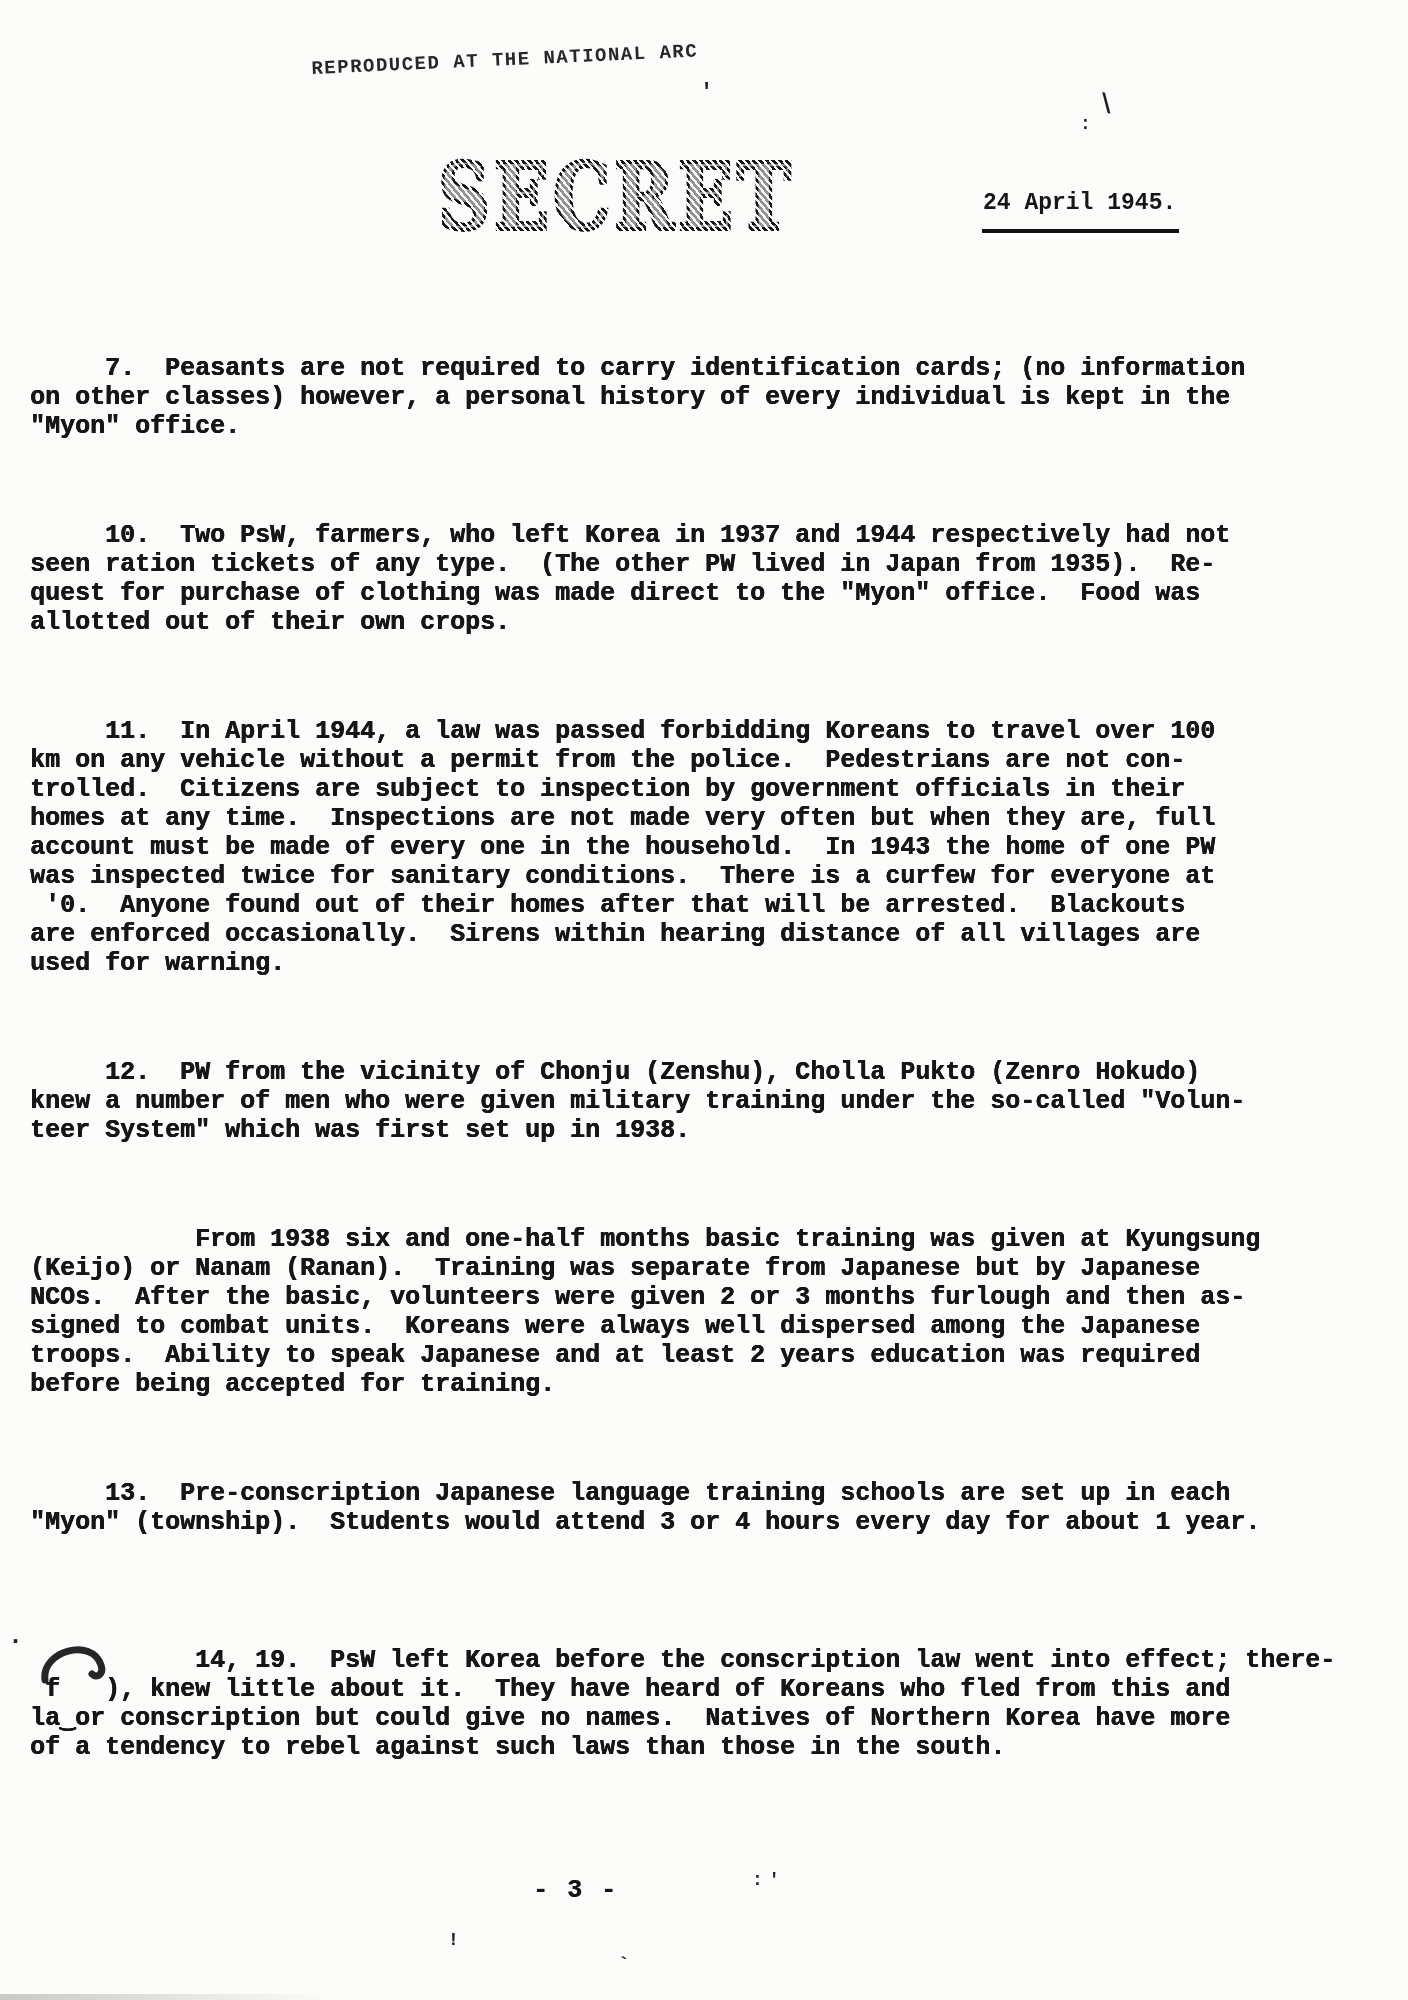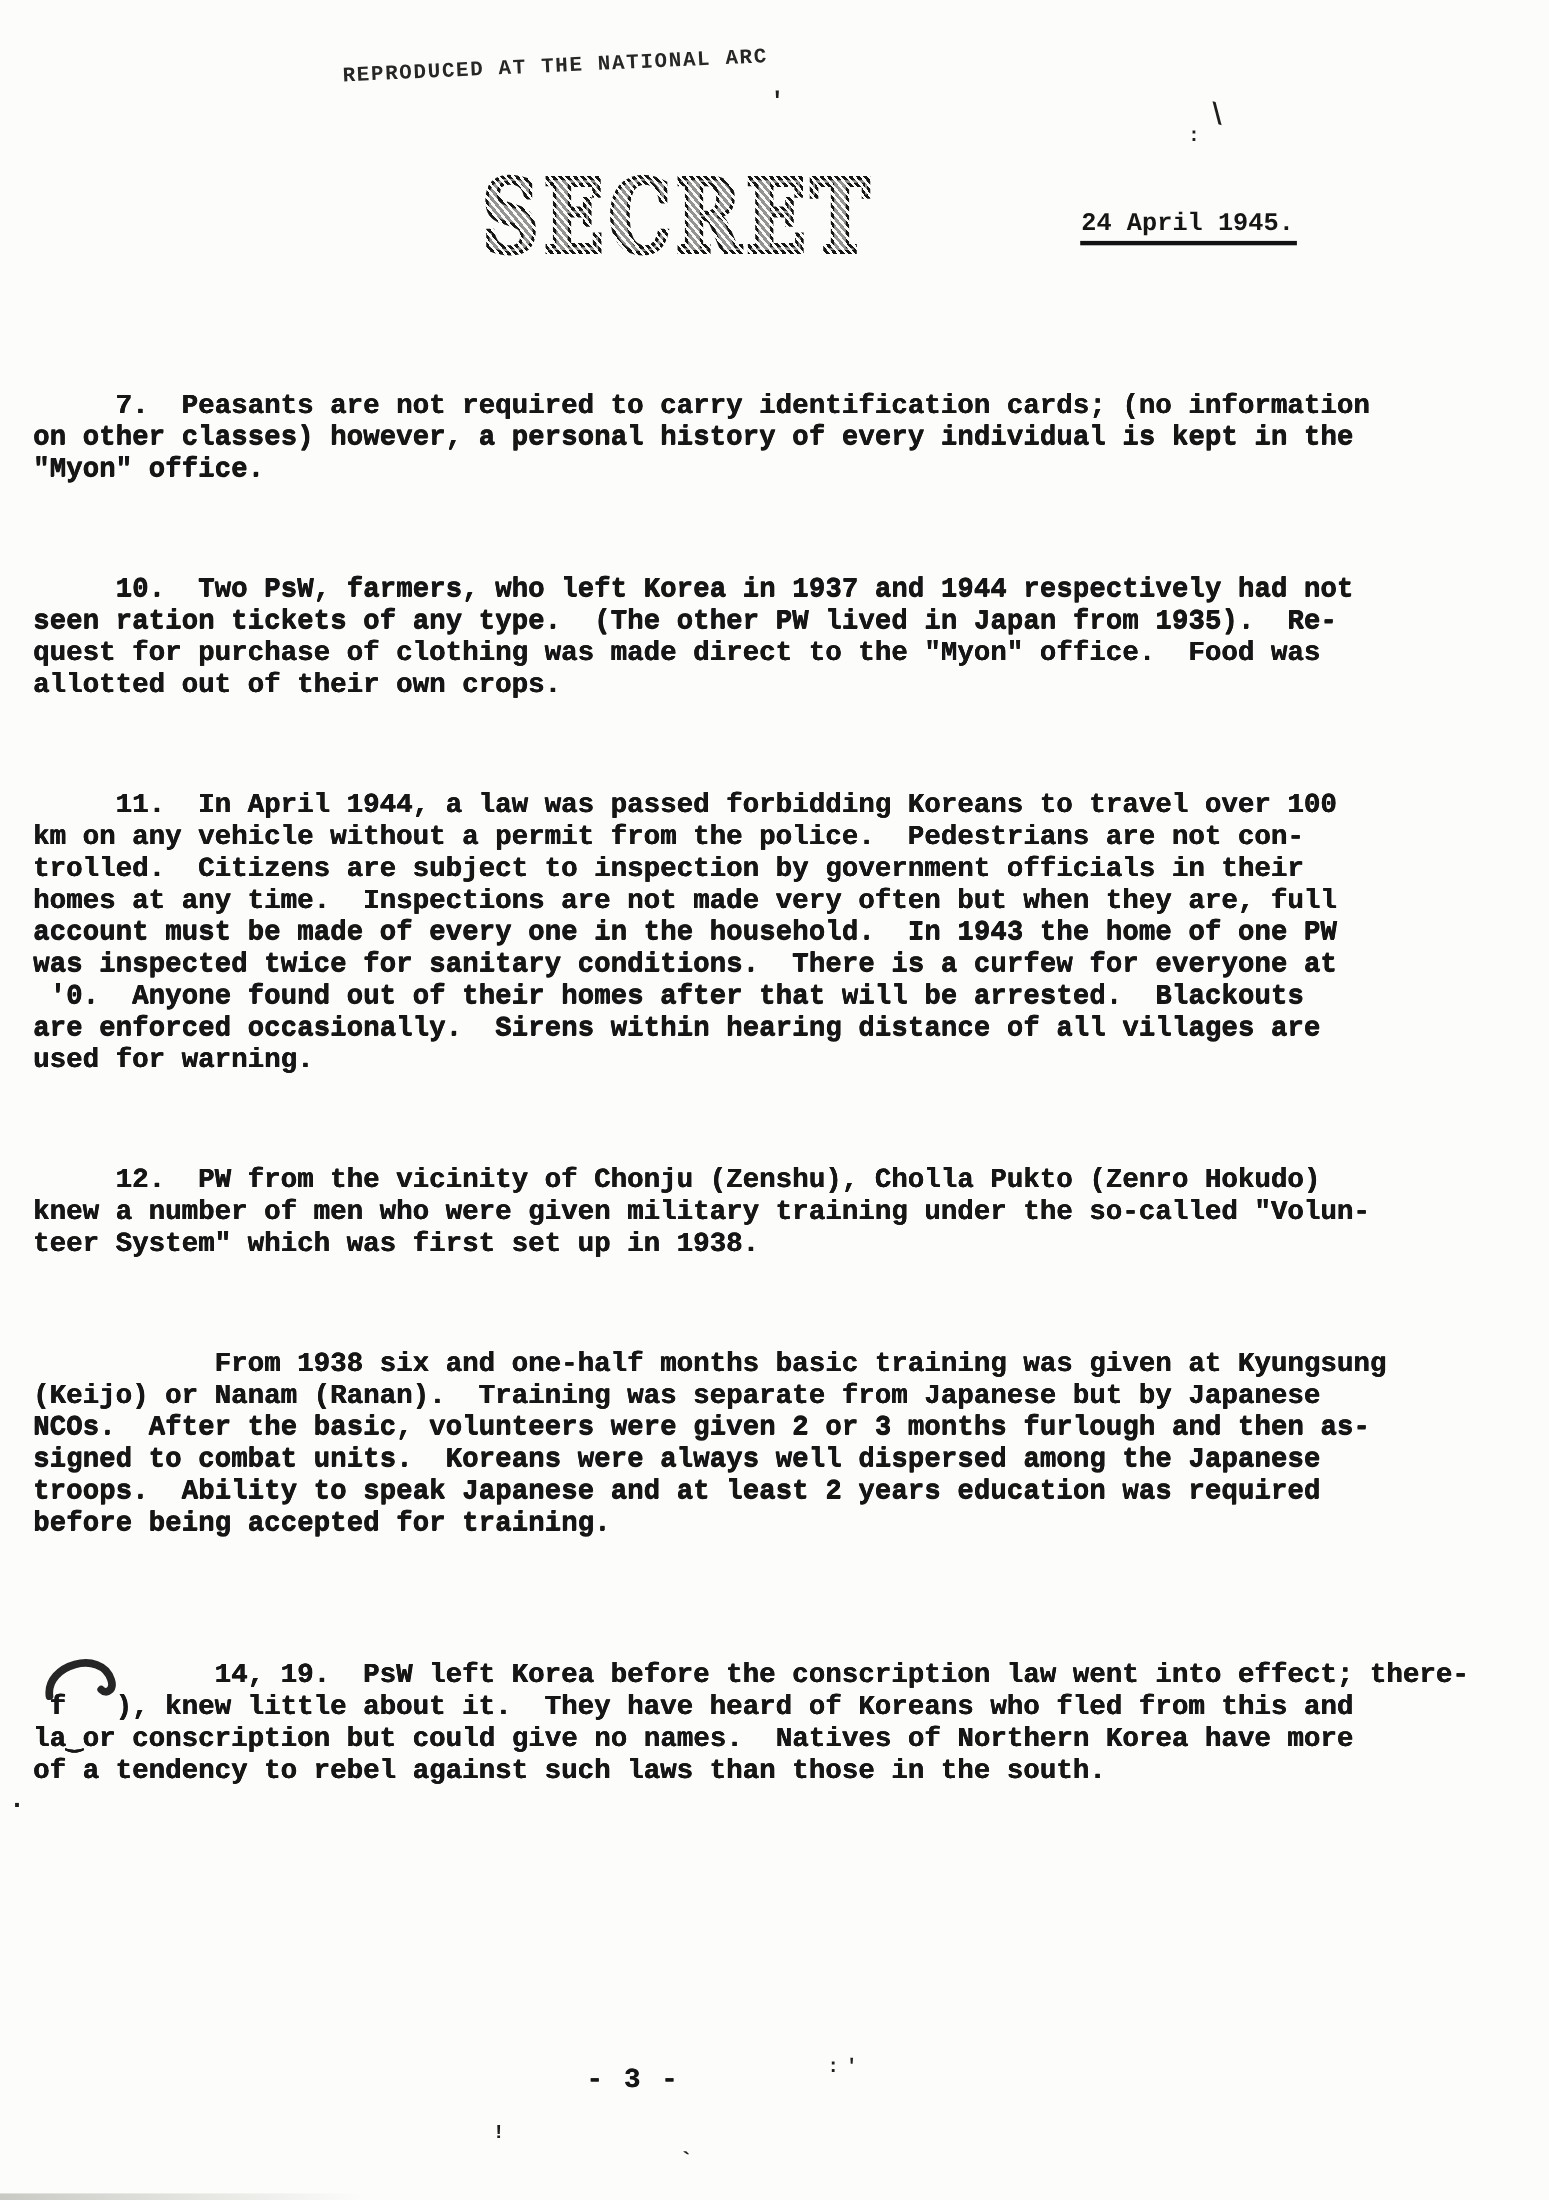--- a/index.html
+++ b/index.html
@@ -25,21 +25,21 @@
     color:rgba(22,22,22,0.45);
     -webkit-text-stroke:3px #151515;
     transform:scaleY(1.28);transform-origin:top left;
     -webkit-mask-image:repeating-linear-gradient(43deg,#000 0 2.5px,transparent 2.5px 4.5px);
             mask-image:repeating-linear-gradient(43deg,#000 0 2.5px,transparent 2.5px 4.5px);
     white-space:pre;
   }
   .stamp-date{
     position:absolute;left:982px;top:190px;
     font-size:23px;font-weight:700;
-    border-bottom:4px solid #121212;padding:0 3px 3px 1px;
+    border-bottom:4px solid #121212;padding:0 3px 13px 1px;
     white-space:pre;
   }
   .doc-body{
     position:absolute;left:30px;top:296px;width:1352px;
     font-size:25px;line-height:29px;font-weight:700;
     white-space:pre;
     text-shadow:0.4px 0 0 currentColor, 0 0.4px 0 currentColor;
   }
   .para{margin:0 0 22px 0;position:relative;}
   .loop-svg{position:absolute;left:10px;top:22px;pointer-events:none;}
@@ -84,20 +84,22 @@
 used for warning.</div>
     <div class="para">     12.  PW from the vicinity of Chonju (Zenshu), Cholla Pukto (Zenro Hokudo)
 knew a number of men who were given military training under the so-called "Volun-
 teer System" which was first set up in 1938.</div>
     <div class="para">           From 1938 six and one-half months basic training was given at Kyungsung
 (Keijo) or Nanam (Ranan).  Training was separate from Japanese but by Japanese
 NCOs.  After the basic, volunteers were given 2 or 3 months furlough and then as-
 signed to combat units.  Koreans were always well dispersed among the Japanese
 troops.  Ability to speak Japanese and at least 2 years education was required
 before being accepted for training.</div>
+    <div class="para">     13.  Pre-conscription Japanese language training schools are set up in each
+"Myon" (township).  Students would attend 3 or 4 hours every day for about 1 year.</div>
     <div class="para">
       <span>     14, 19.  PsW left Korea before the conscription law went into effect; there-
  f   ), knew little about it.  They have heard of Koreans who fled from this and
 la‿or conscription but could give no names.  Natives of Northern Korea have more
 of a tendency to rebel against such laws than those in the south.</span>
       <svg class="loop-svg" width="82" height="46" viewBox="0 0 82 46">
         <path d="M5 41 C 1 12, 52 -2, 61 26 C 64 35, 57 40, 52 35" fill="none" stroke="#141414" stroke-width="7" stroke-linecap="round" opacity="0.92"></path>
       </svg>
     </div>
     

